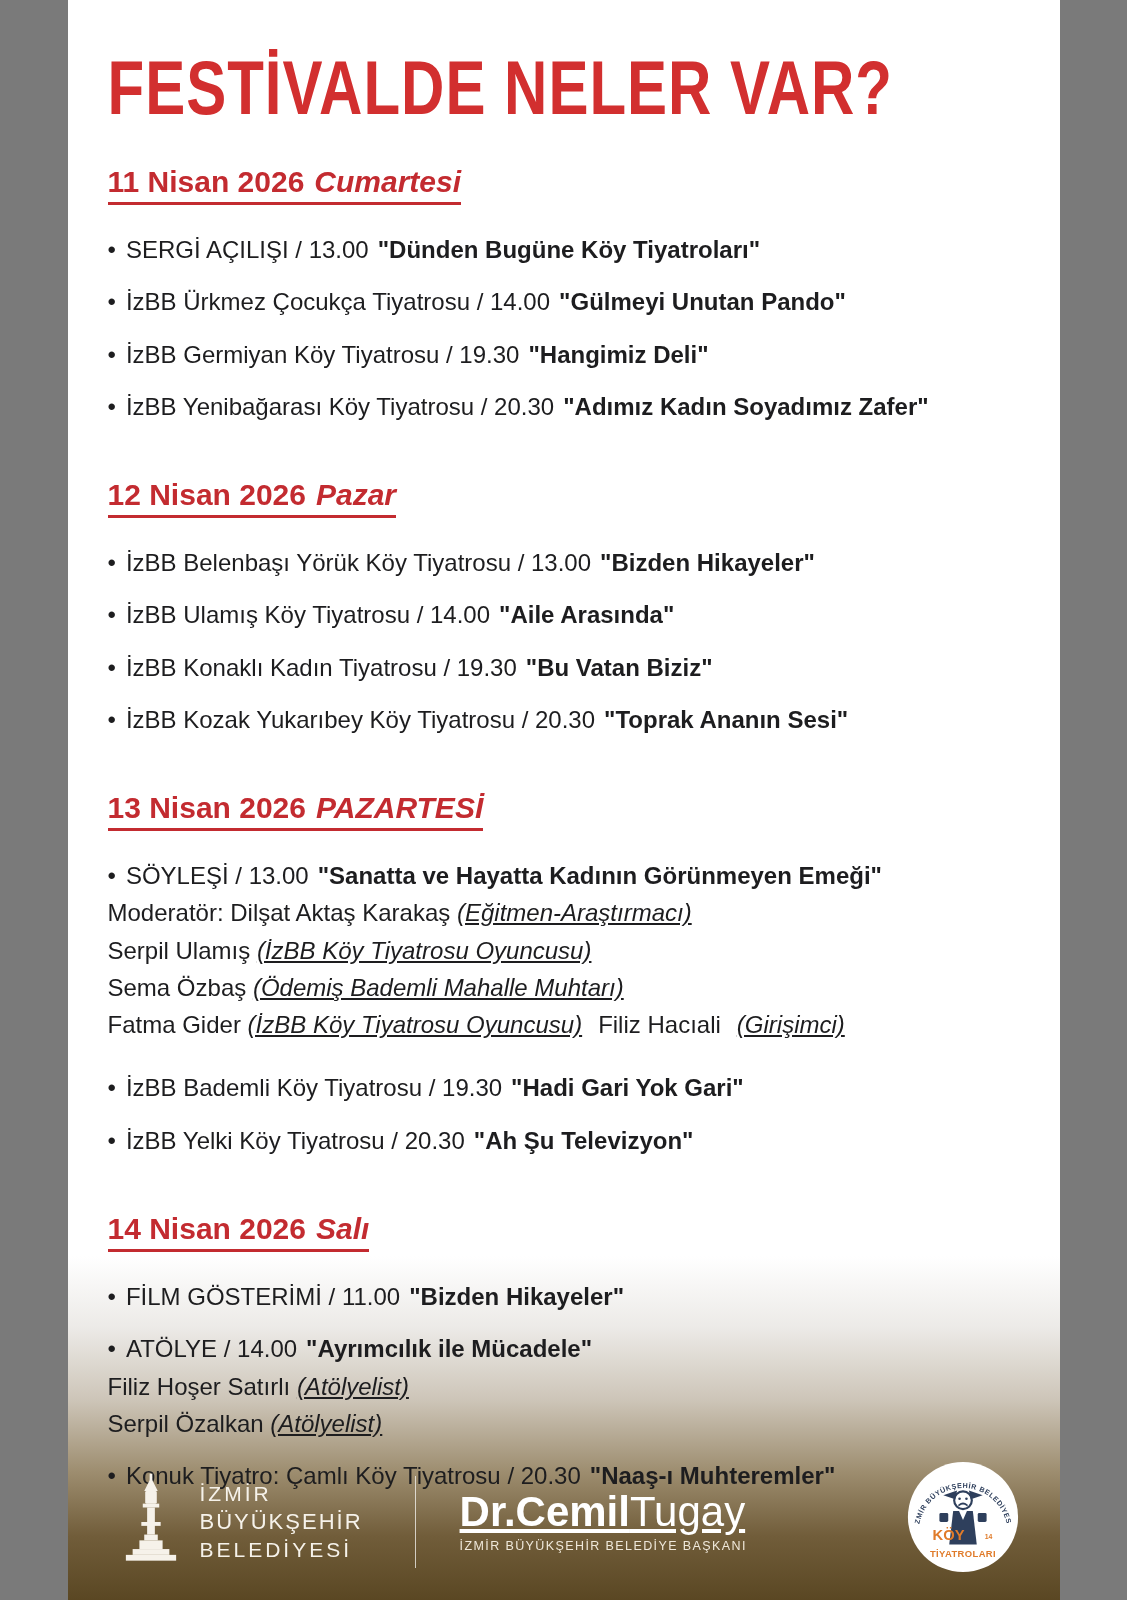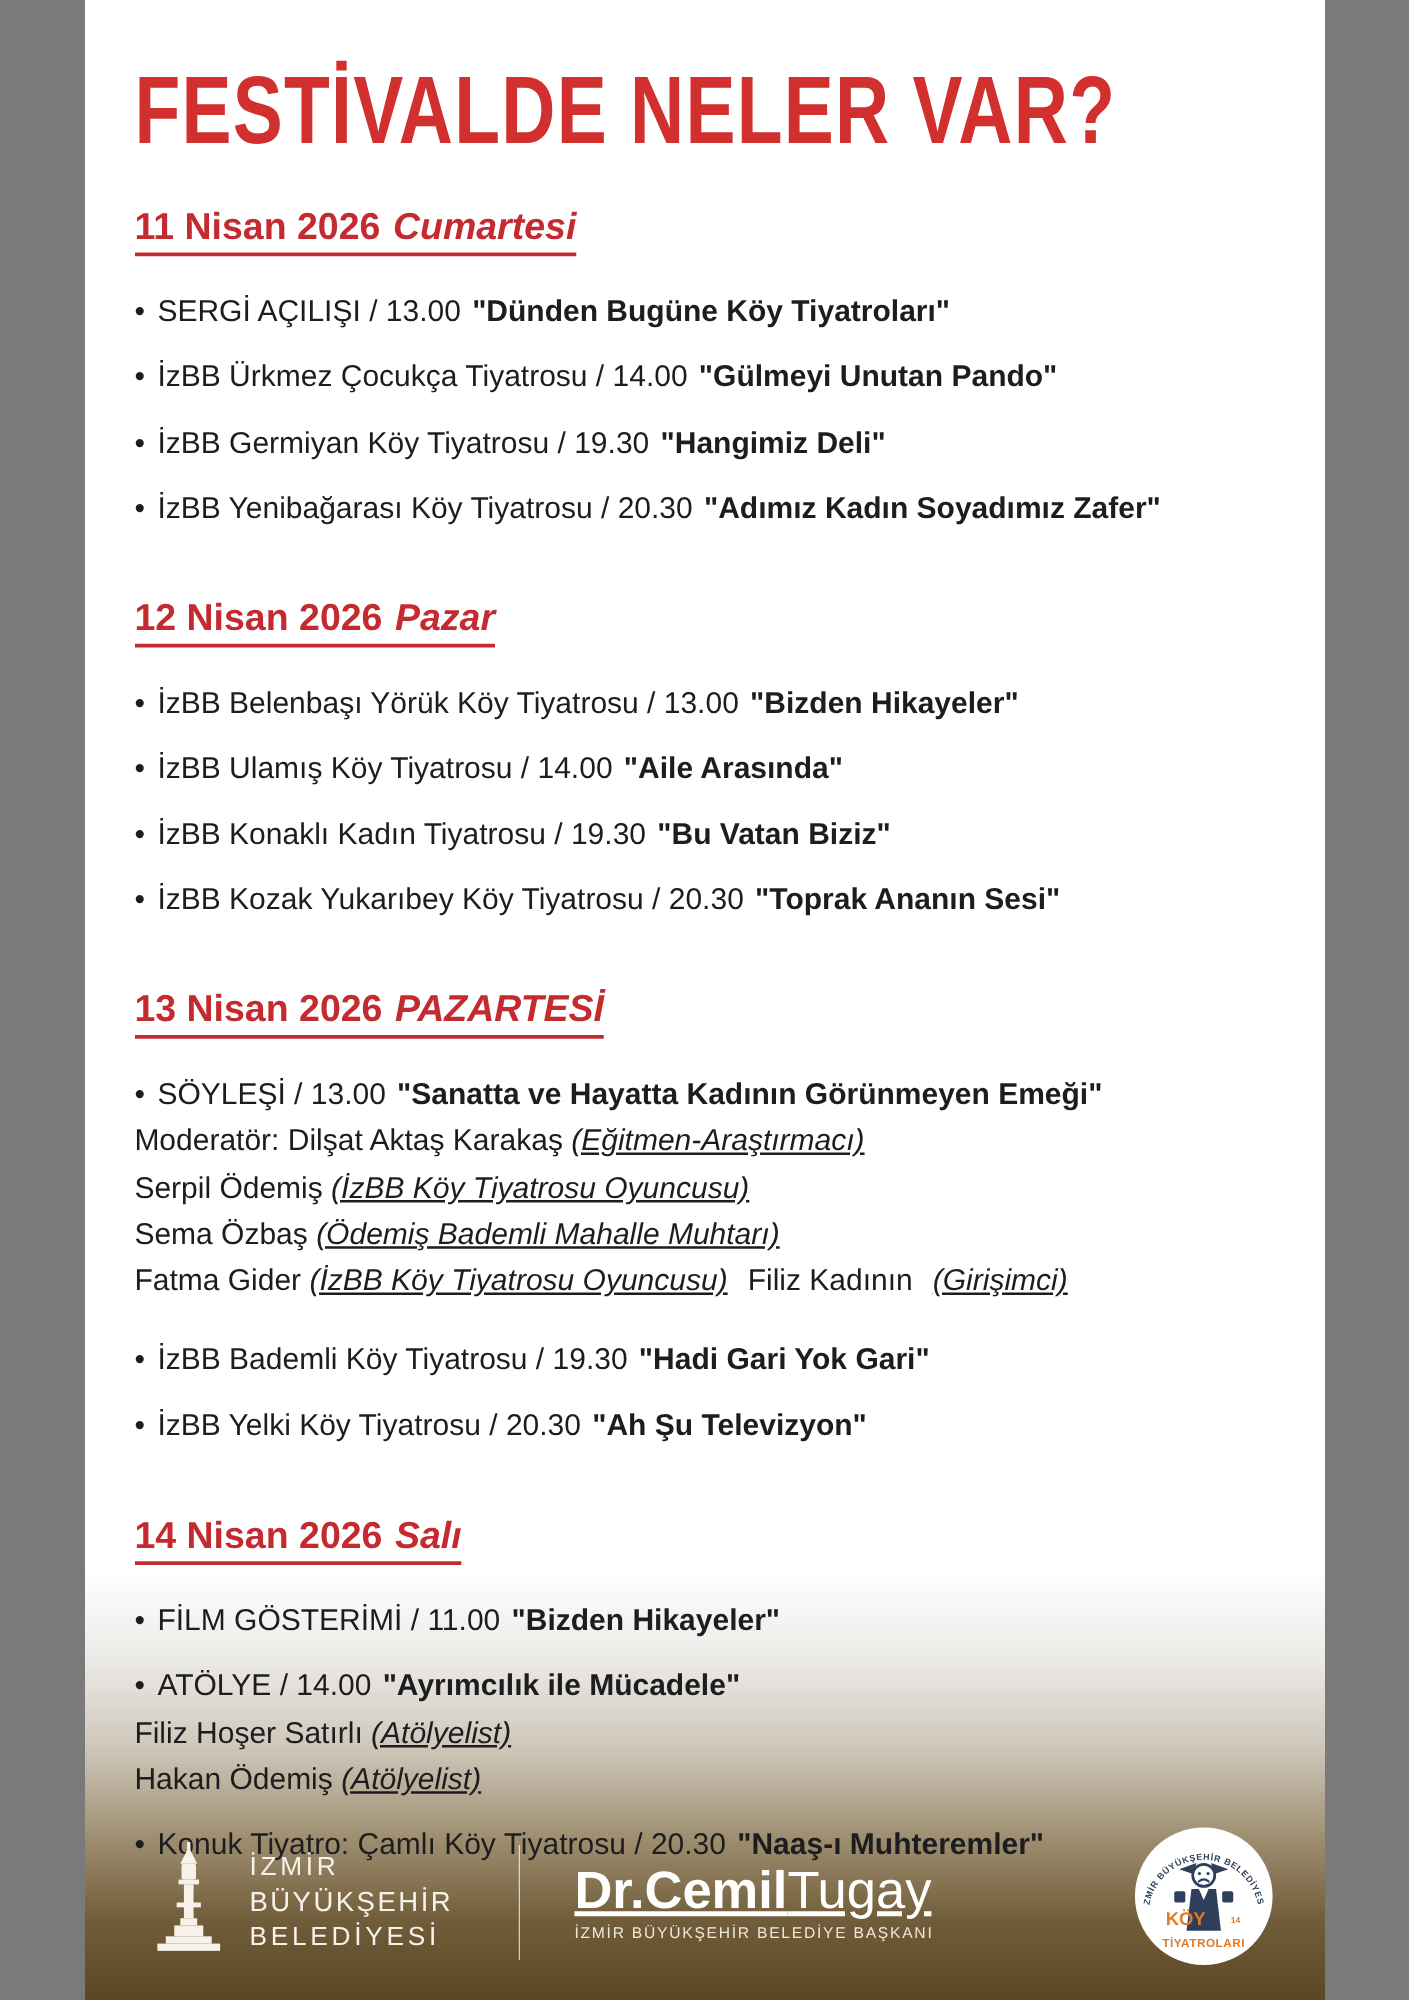--- a/index.html
+++ b/index.html
@@ -99,34 +99,34 @@
           </div><div class="event">
             <div class="line"><span class="dot">•</span><span>İzBB Ulamış Köy Tiyatrosu / 14.00</span><span class="b">"Aile Arasında"</span></div>
           </div><div class="event">
             <div class="line"><span class="dot">•</span><span>İzBB Konaklı Kadın Tiyatrosu / 19.30</span><span class="b">"Bu Vatan Biziz"</span></div>
           </div><div class="event">
             <div class="line"><span class="dot">•</span><span>İzBB Kozak Yukarıbey Köy Tiyatrosu / 20.30</span><span class="b">"Toprak Ananın Sesi"</span></div>
           </div></section>
         <section class="section"><h2 class="section-heading"><span>13 Nisan 2026</span><span class="day">PAZARTESİ</span></h2><div class="event">
             <div class="line"><span class="dot">•</span><span>SÖYLEŞİ / 13.00</span><span class="b">"Sanatta ve Hayatta Kadının Görünmeyen Emeği"</span></div>
             <div class="line"><span>Moderatör: Dilşat Aktaş Karakaş </span><span class="i">(Eğitmen-Araştırmacı)</span></div>
-            <div class="line"><span>Serpil Ödemiş </span><span class="i">(İzBB Köy Tiyatrosu Oyuncusu)</span></div>
+            <div class="line"><span>Serpil Ulamış </span><span class="i">(İzBB Köy Tiyatrosu Oyuncusu)</span></div>
             <div class="line"><span>Sema Özbaş </span><span class="i">(Ödemiş Bademli Mahalle Muhtarı)</span></div>
-            <div class="line"><span>Fatma Gider </span><span class="i">(İzBB Köy Tiyatrosu Oyuncusu)</span><span class="ml">Filiz Kadının</span><span class="i ml">(Girişimci)</span></div>
+            <div class="line"><span>Fatma Gider </span><span class="i">(İzBB Köy Tiyatrosu Oyuncusu)</span><span class="ml">Filiz Hacıali</span><span class="i ml">(Girişimci)</span></div>
           </div><div class="event gap-top">
             <div class="line"><span class="dot">•</span><span>İzBB Bademli Köy Tiyatrosu / 19.30</span><span class="b">"Hadi Gari Yok Gari"</span></div>
           </div><div class="event">
             <div class="line"><span class="dot">•</span><span>İzBB Yelki Köy Tiyatrosu / 20.30</span><span class="b">"Ah Şu Televizyon"</span></div>
           </div></section>
         <section class="section"><h2 class="section-heading"><span>14 Nisan 2026</span><span class="day">Salı</span></h2><div class="event">
             <div class="line"><span class="dot">•</span><span>FİLM GÖSTERİMİ / 11.00</span><span class="b">"Bizden Hikayeler"</span></div>
           </div><div class="event">
             <div class="line"><span class="dot">•</span><span>ATÖLYE / 14.00</span><span class="b">"Ayrımcılık ile Mücadele"</span></div>
             <div class="line"><span>Filiz Hoşer Satırlı </span><span class="i">(Atölyelist)</span></div>
-            <div class="line"><span>Hakan Ödemiş  </span><span class="i">(Atölyelist)</span></div>
+            <div class="line"><span>Serpil Özalkan  </span><span class="i">(Atölyelist)</span></div>
           </div><div class="event">
             <div class="line"><span class="dot">•</span><span>Konuk Tiyatro: Çamlı Köy Tiyatrosu / 20.30</span><span class="b">"Naaş-ı Muhteremler"</span></div>
           </div></section>
       </main>
   </div>
 
   <div class="footer">
     <div class="footer-left">
       <svg class="tower" viewBox="0 0 60 100" aria-hidden="true">
         <g fill="#f6f2ea">

